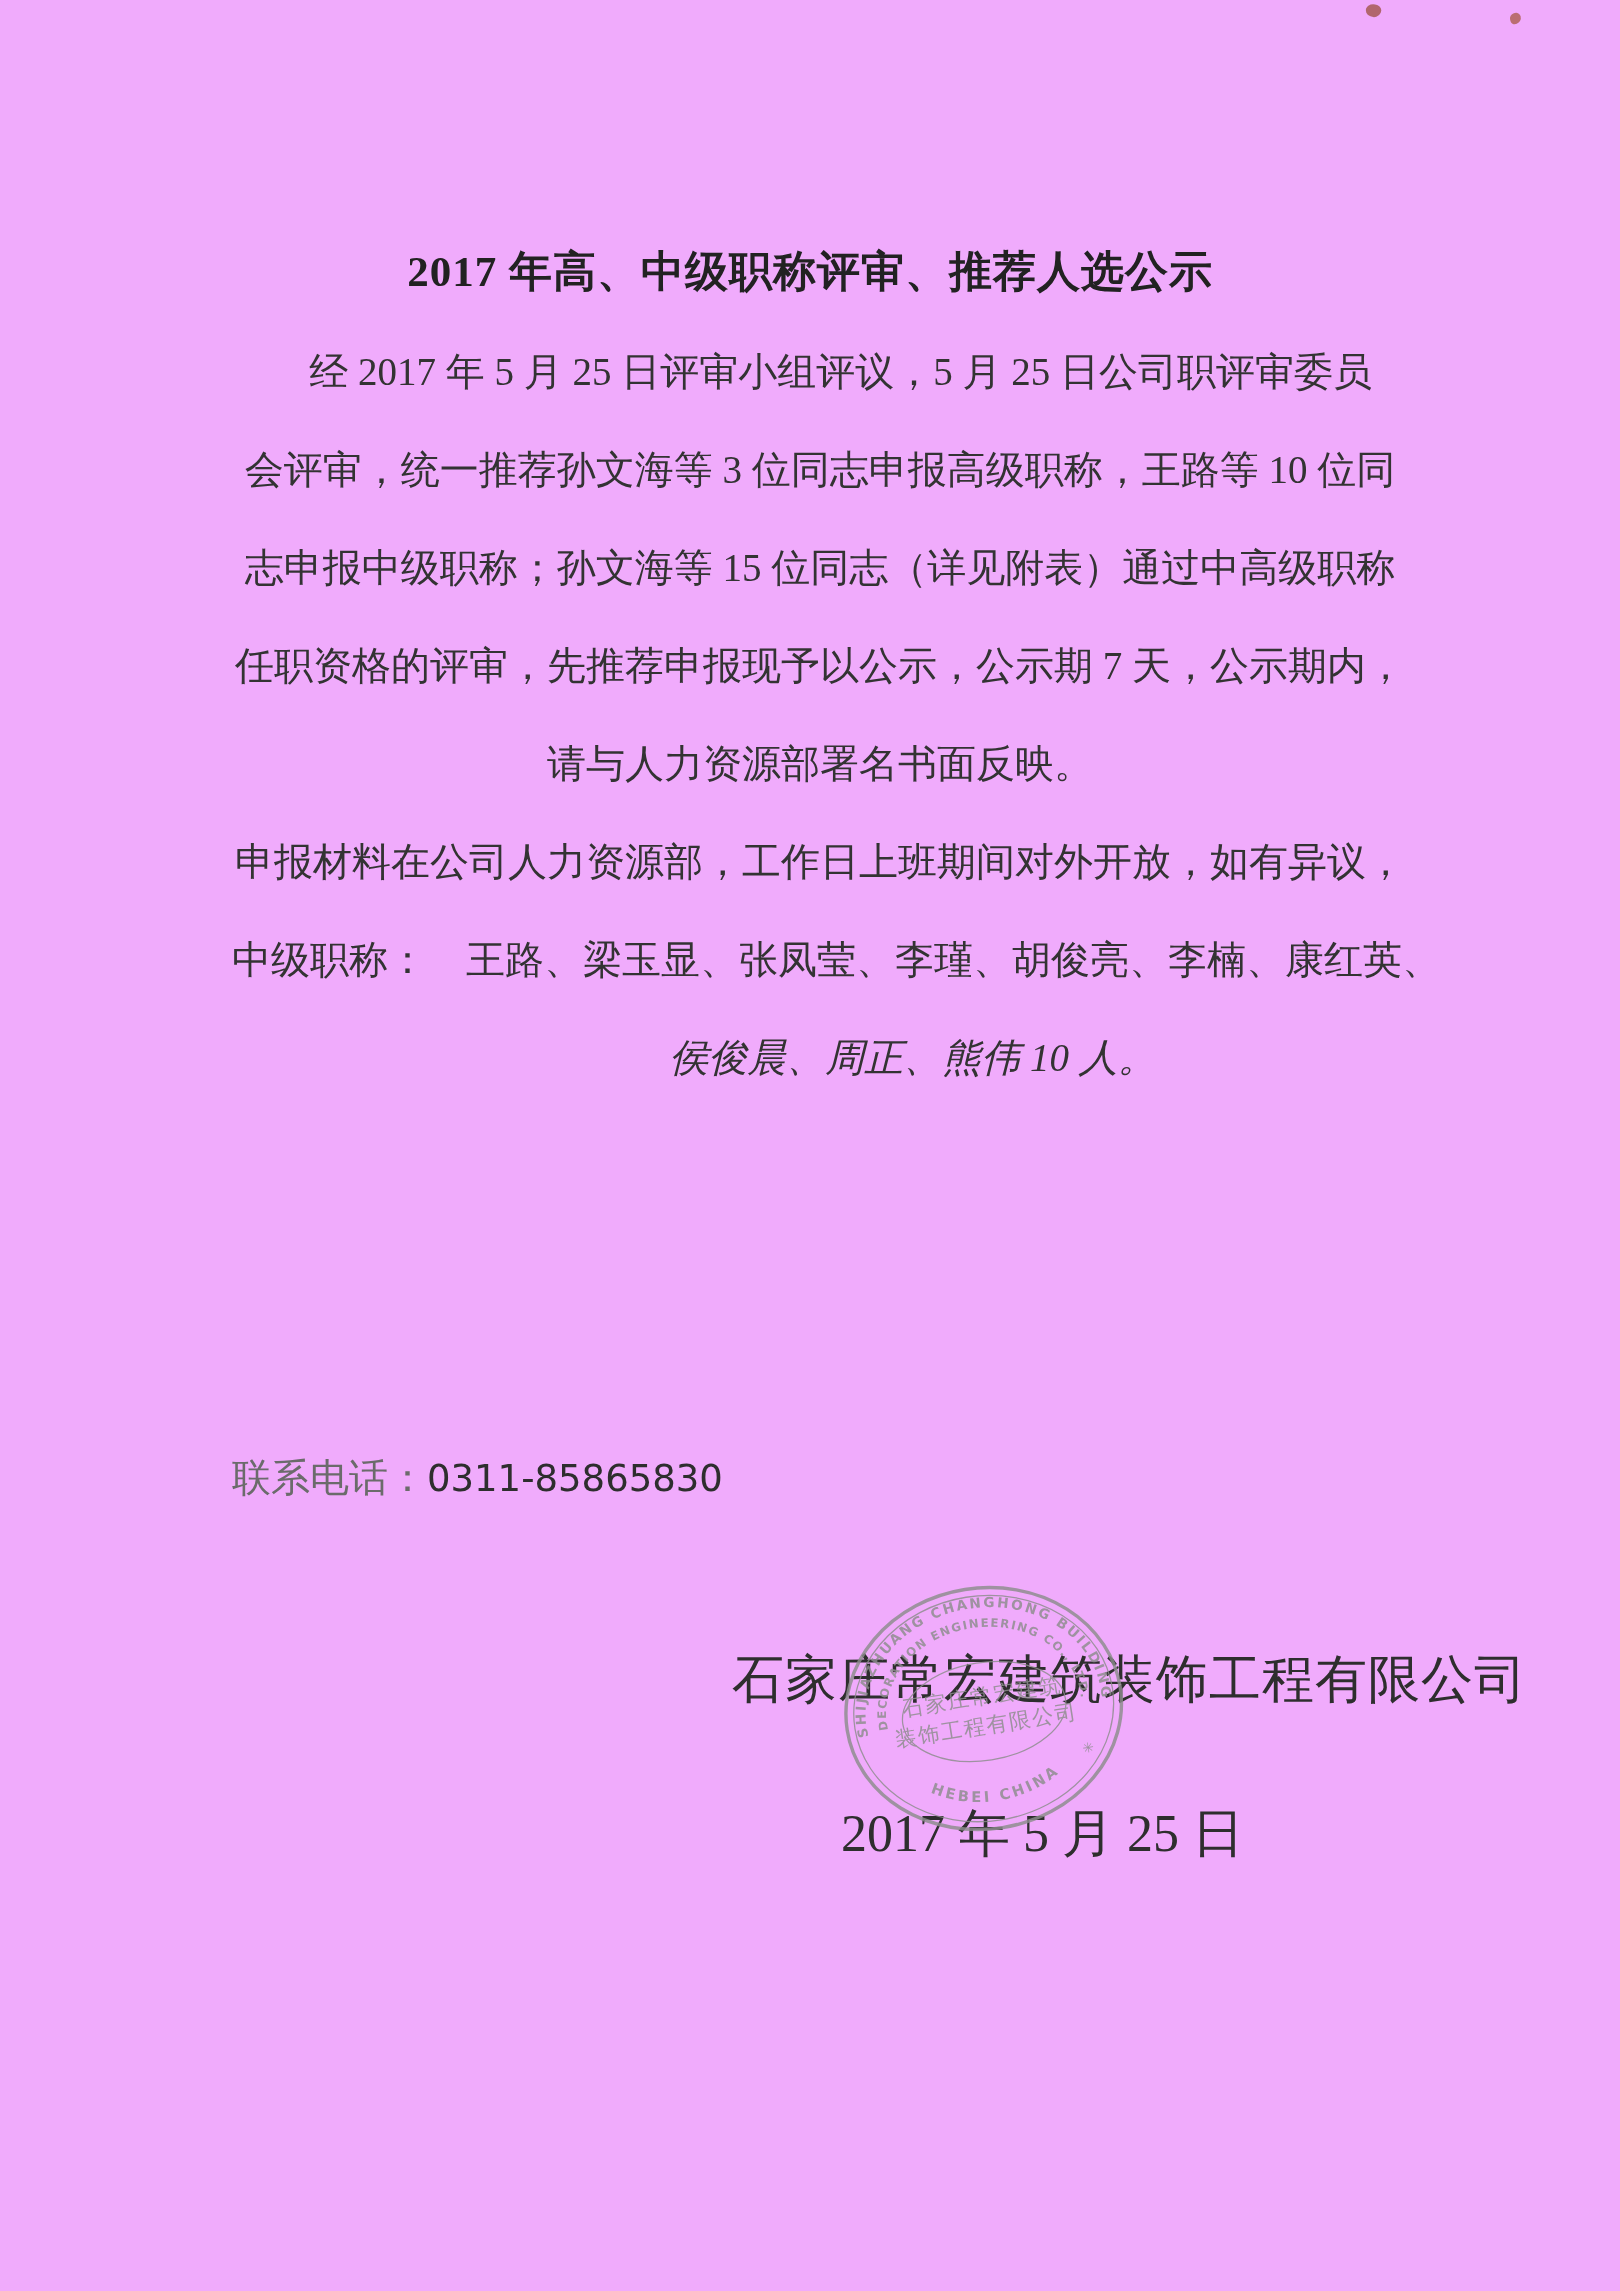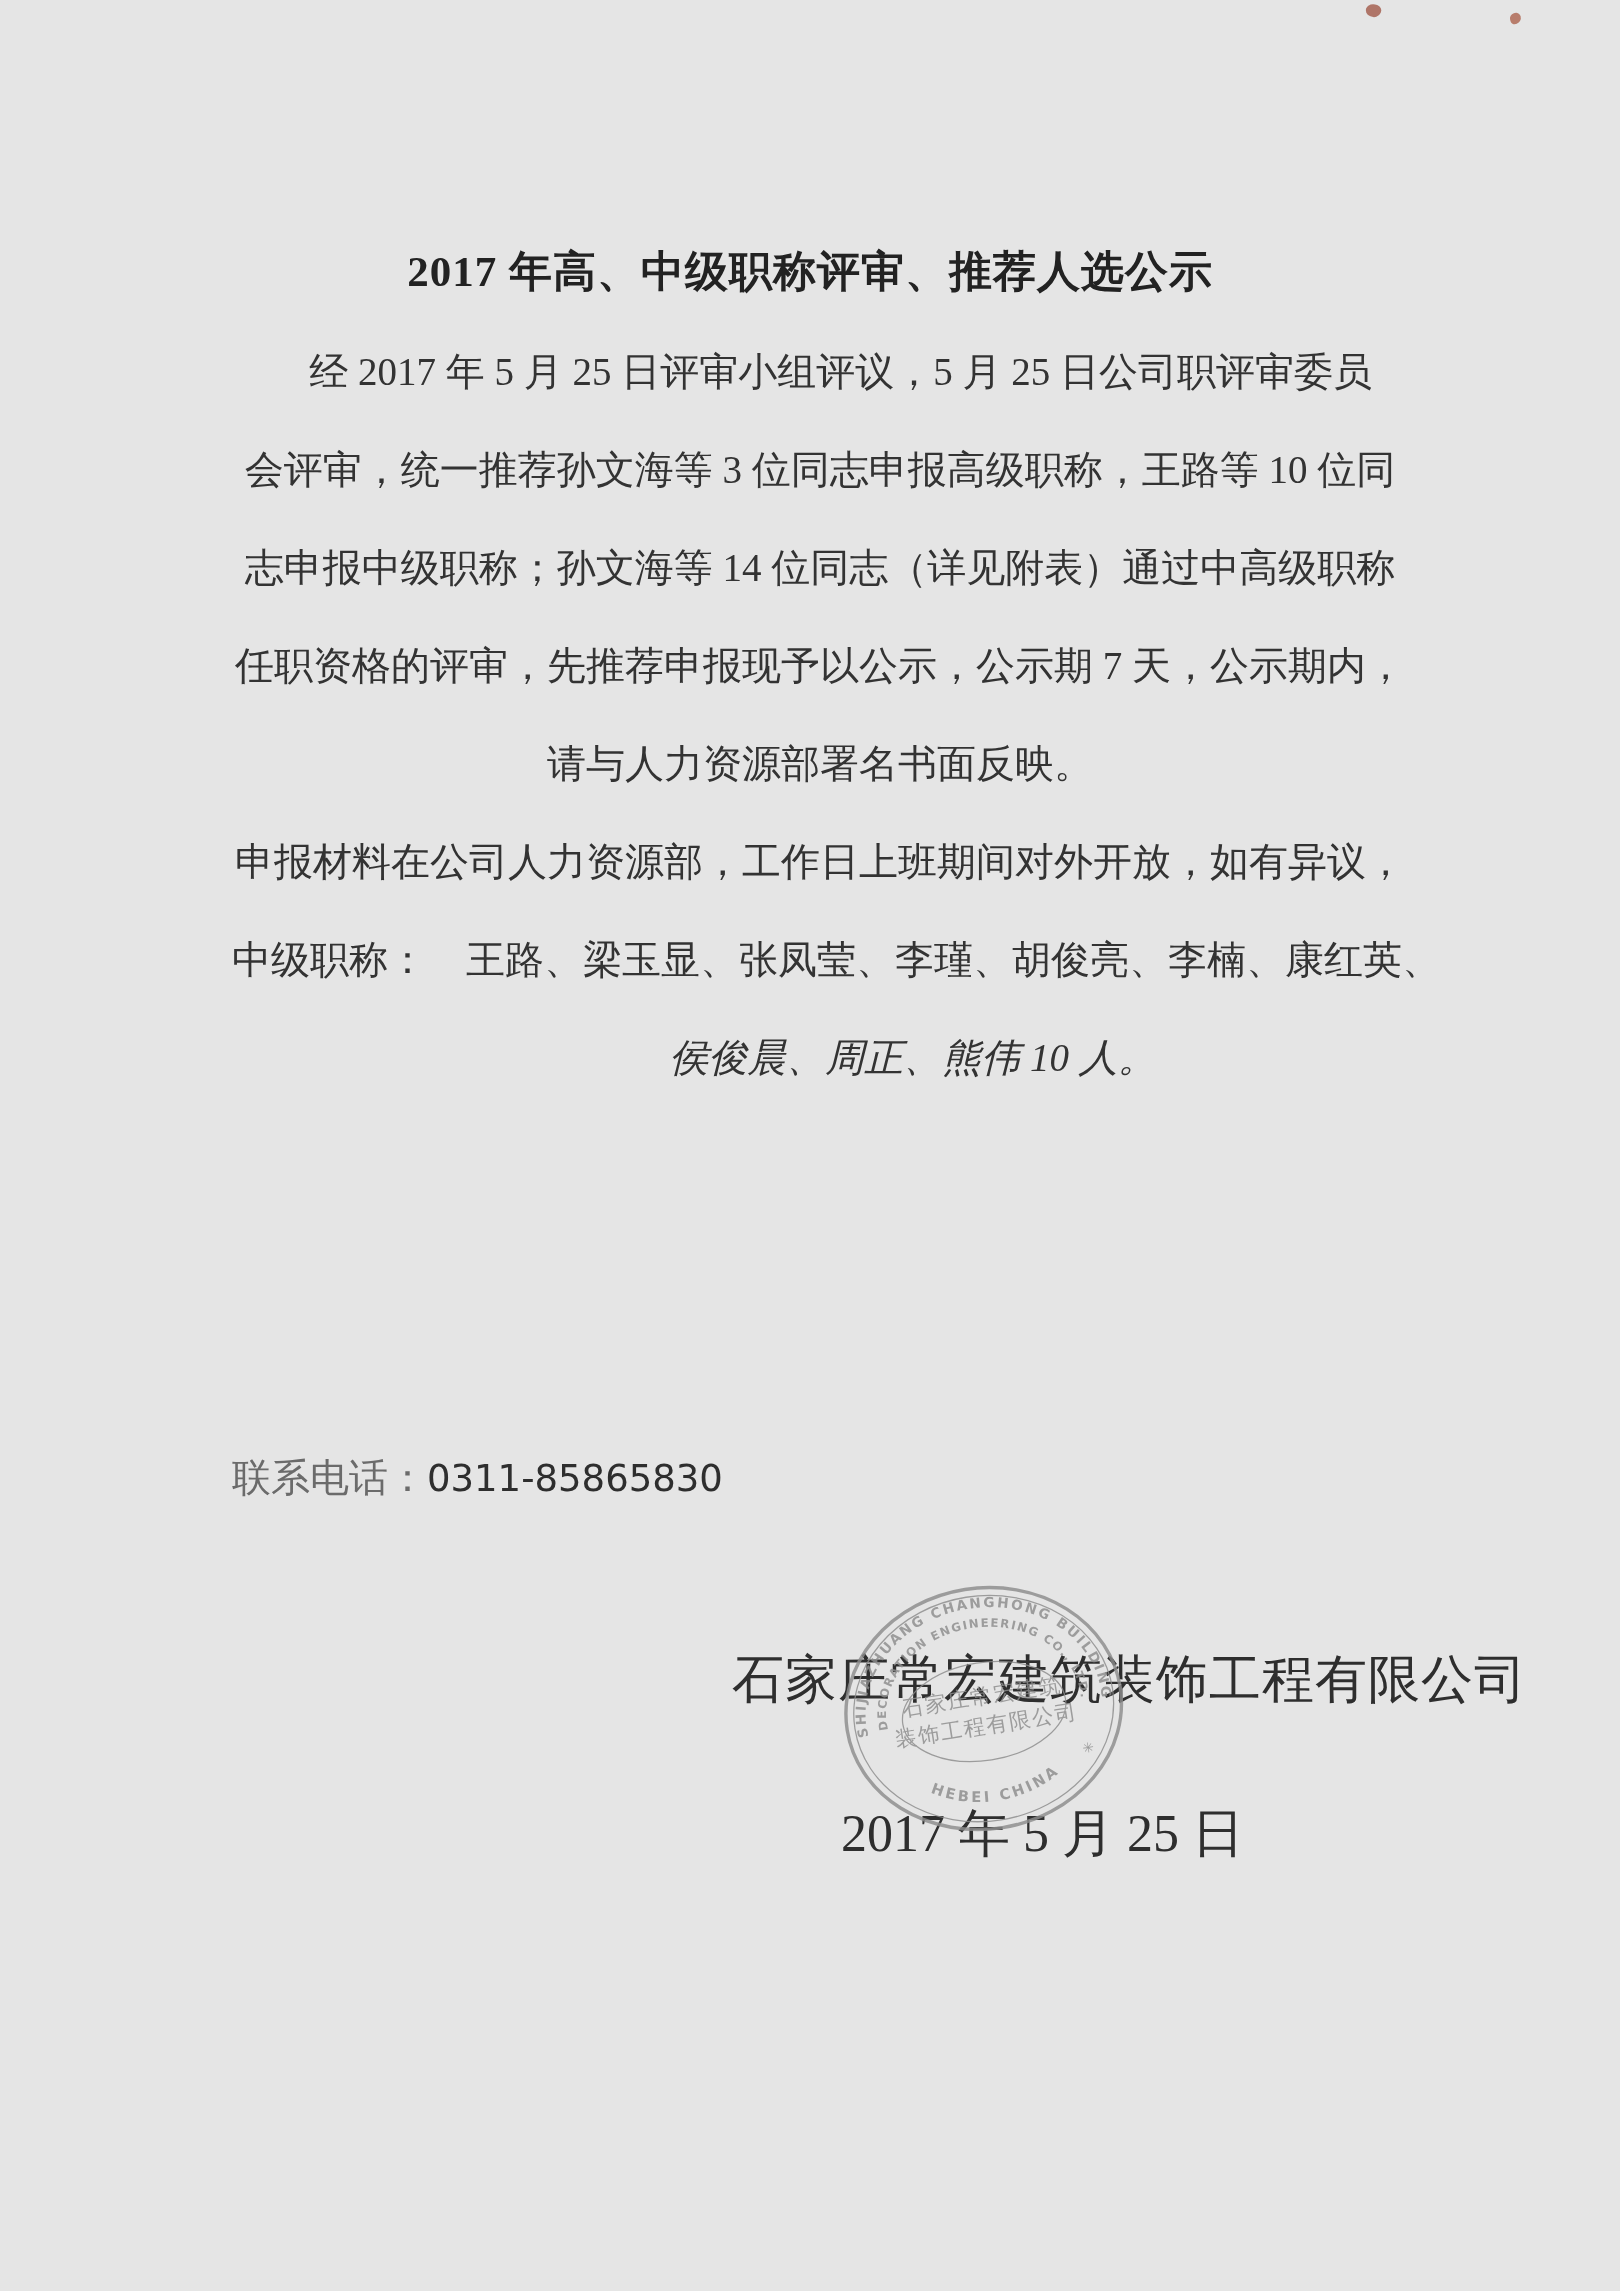--- a/index.html
+++ b/index.html
@@ -4,21 +4,21 @@
 <style>
   html, body {
     margin: 0;
     padding: 0;
     background: #ffffff;
   }
   .page {
     position: relative;
     width: 1620px;
     height: 2292px;
-    background: #e5e5e5;
+    background: #f0abfc;
     overflow: hidden;
     font-family: "Liberation Serif", "DejaVu Serif", serif;
     color: #2f2f2f;
   }
   .title {
     position: absolute;
     top: 243px;
     left: 0;
     width: 1620px;
     margin: 0;
@@ -121,21 +121,21 @@
 </head>
 <body>
 
 <div class="page">
 
   <h1 class="title">2017 年高、中级职称评审、推荐人选公示</h1>
 
   <div class="body-text">
     <div class="line first">经 2017 年 5 月 25 日评审小组评议，5 月 25 日公司职评审委员</div>
     <div class="line">会评审，统一推荐孙文海等 3 位同志申报高级职称，王路等 10 位同</div>
-    <div class="line">志申报中级职称；孙文海等 14 位同志（详见附表）通过中高级职称</div>
+    <div class="line">志申报中级职称；孙文海等 15 位同志（详见附表）通过中高级职称</div>
     <div class="line">任职资格的评审，先推荐申报现予以公示，公示期 7 天，公示期内，</div>
     <div class="line">请与人力资源部署名书面反映。</div>
     <div class="line">申报材料在公司人力资源部，工作日上班期间对外开放，如有异议，</div>
     <div class="line">中级职称：　王路、梁玉显、张凤莹、李瑾、胡俊亮、李楠、康红英、</div>
     <div class="line cont">侯俊晨、周正、熊伟 10 人。</div>
   </div>
 
   <div class="phone-line">
     <span class="label">联系电话：</span><span class="number">0311-85865830</span>
   </div>

